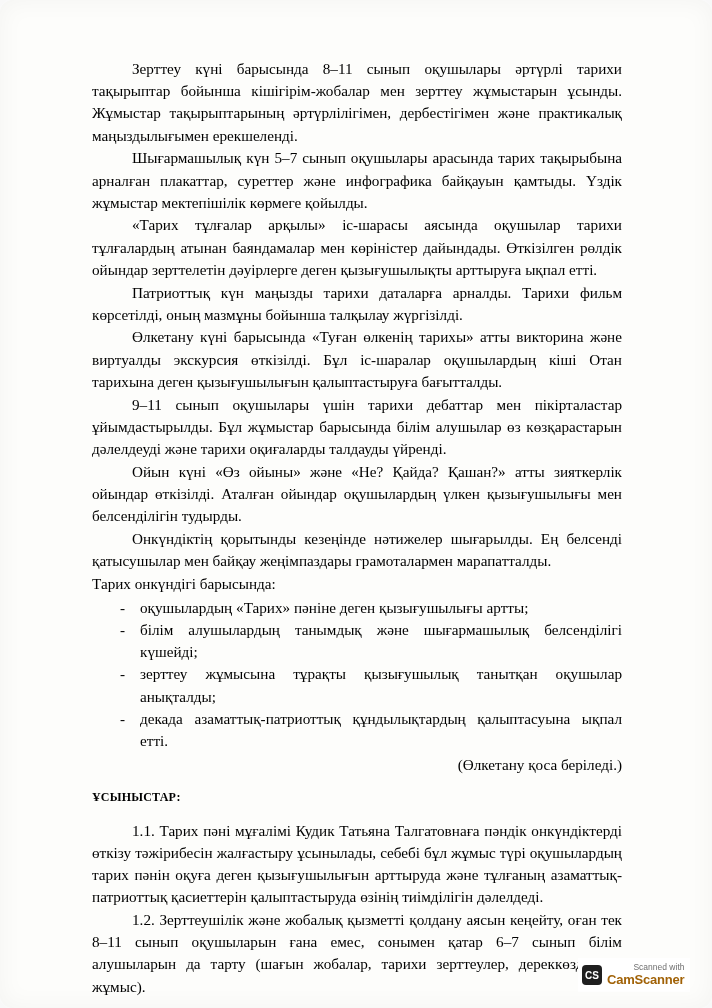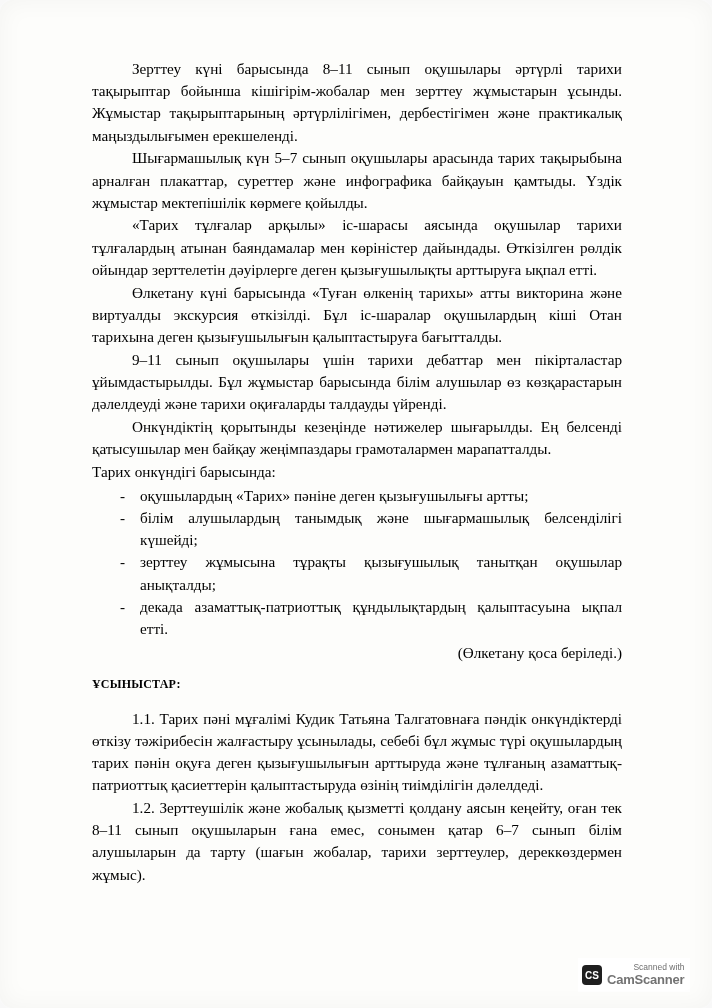--- a/index.html
+++ b/index.html
@@ -110,43 +110,45 @@
   .wm-top {
     font-family: "Liberation Sans", sans-serif;
     font-size: 8.5px;
     color: #6f6f6f;
     text-align: right;
   }
   .wm-bottom {
     font-family: "Liberation Sans", sans-serif;
     font-size: 13px;
     font-weight: bold;
-    color: #737373;
+    color: #a16207;
     letter-spacing: -0.2px;
   }
   
   .edge-shadow {
     position: absolute;
     left: 0; top: 0;
     width: 712px; height: 1008px;
     pointer-events: none;
     box-shadow: inset 0 0 26px rgba(0,0,0,0.045);
   }
 </style>
 </head>
 <body>
 
 <div class="page">
   <div class="content">
 
     <p class="para">Зерттеу күні барысында 8–11 сынып оқушылары әртүрлі тарихи тақырыптар бойынша кішігірім-жобалар мен зерттеу жұмыстарын ұсынды. Жұмыстар тақырыптарының әртүрлілігімен, дербестігімен және практикалық маңыздылығымен ерекшеленді.</p>
     <p class="para">Шығармашылық күн 5–7 сынып оқушылары арасында тарих тақырыбына арналған плакаттар, суреттер және инфографика байқауын қамтыды. Үздік жұмыстар мектепішілік көрмеге қойылды.</p>
     <p class="para">«Тарих тұлғалар арқылы» іс-шарасы аясында оқушылар тарихи тұлғалардың атынан баяндамалар мен көріністер дайындады. Өткізілген рөлдік ойындар зерттелетін дәуірлерге деген қызығушылықты арттыруға ықпал етті.</p>
+    <p class="para">Патриоттық күн маңызды тарихи даталарға арналды. Тарихи фильм көрсетілді, оның мазмұны бойынша талқылау жүргізілді.</p>
     <p class="para">Өлкетану күні барысында «Туған өлкенің тарихы» атты викторина және виртуалды экскурсия өткізілді. Бұл іс-шаралар оқушылардың кіші Отан тарихына деген қызығушылығын қалыптастыруға бағытталды.</p>
     <p class="para">9–11 сынып оқушылары үшін тарихи дебаттар мен пікірталастар ұйымдастырылды. Бұл жұмыстар барысында білім алушылар өз көзқарастарын дәлелдеуді және тарихи оқиғаларды талдауды үйренді.</p>
+    <p class="para">Ойын күні «Өз ойыны» және «Не? Қайда? Қашан?» атты зияткерлік ойындар өткізілді. Аталған ойындар оқушылардың үлкен қызығушылығы мен белсенділігін тудырды.</p>
     <p class="para">Онкүндіктің қорытынды кезеңінде нәтижелер шығарылды. Ең белсенді қатысушылар мен байқау жеңімпаздары грамоталармен марапатталды.</p>
 
     <p class="para noindent">Тарих онкүндігі барысында:</p>
 
     <ul class="dashlist">
       <li>
         <span class="dash">-</span>
         <span>оқушылардың «Тарих» пәніне деген қызығушылығы артты;</span>
       </li>
       <li>

